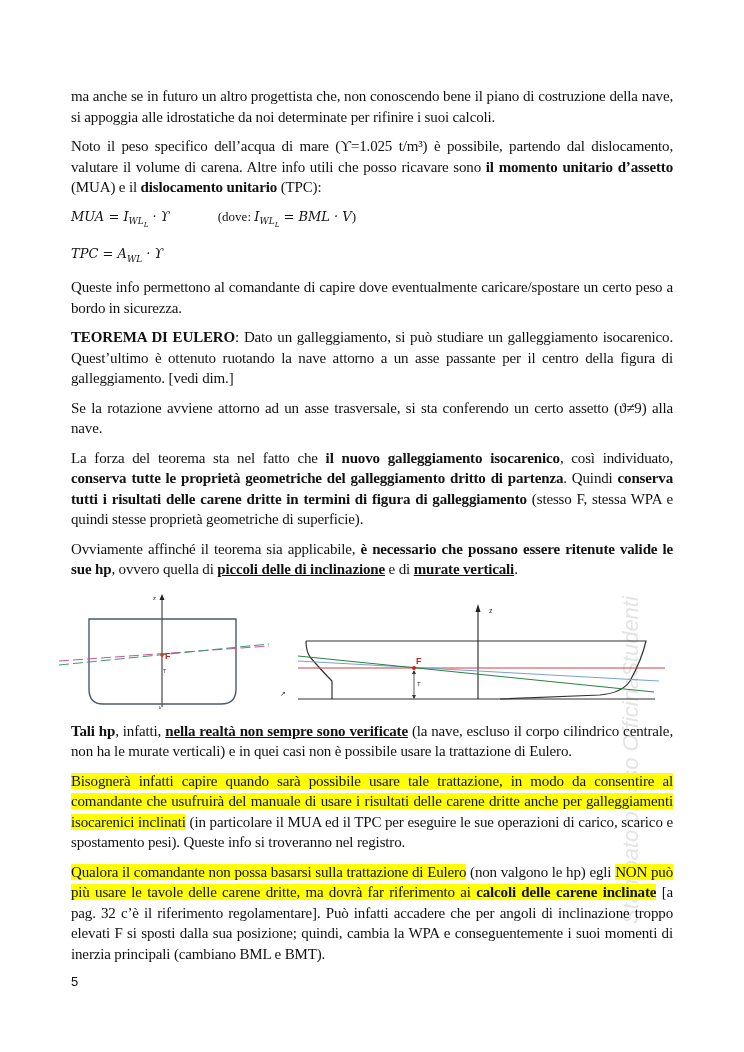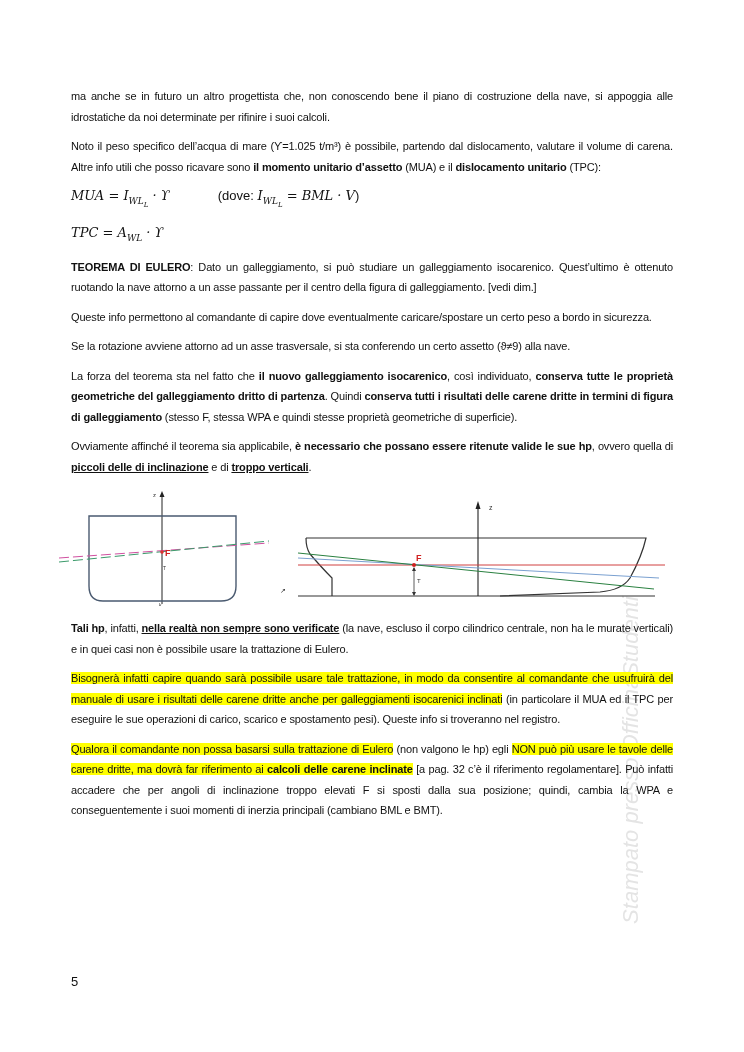--- a/index.html
+++ b/index.html
@@ -1,24 +1,24 @@
 <!DOCTYPE html>
 <html><head>
 <meta charset="utf-8">
 <style>
   html, body { margin:0; padding:0; background:#ffffff; }
   body { width:744px; height:1052px; position:relative; overflow:hidden;
          font-family:"Liberation Sans", sans-serif; color:#111; }
   .page { position:absolute; left:71px; top:86px; width:602px; }
-  p { margin:0 0 9px 0; font-size:11px; line-height:20.5px; text-align:justify; letter-spacing:-0.15px; }
+  p { margin:0 0 9px 0; font-size:15px; line-height:20.5px; text-align:justify; letter-spacing:-0.15px;font-family:Liberation Serif, serif; }
   b { font-weight:bold; }
   .u { text-decoration:underline; }
   .hl { background:#ffff00; }
   .math { font-family:"DejaVu Serif", serif; font-style:italic; font-size:13px; line-height:20px; margin:0 0 9px 0; }
-  .math .up { font-style:normal; font-family:Liberation Sans, sans-serif; }
+  .math .up { font-style:normal; font-family:Liberation Serif, serif; }
   .math sub { font-size:9px; }
   .math sub sub { font-size:7px; }
   .gap { display:inline-block; width:48px; }
   .figs { position:relative; height:120px; margin:6px 0 12px 0; }
   .fig { position:absolute; top:0; }
   .pagenum { position:absolute; left:71px; top:974px; font-size:13px; }
   .wm { position:absolute; left:630px; top:760px; transform:rotate(-90deg); transform-origin:center;
         font-size:22px; font-style:italic; color:#e4e4e4; white-space:nowrap; width:0; }
   .wm span { position:absolute; left:-210px; top:-12px; width:420px; text-align:center; }
 </style>
@@ -33,29 +33,29 @@
 
   <p>ma anche se in futuro un altro progettista che, non conoscendo bene il piano di costruzione della nave, si appoggia alle idrostatiche da noi determinate per rifinire i suoi calcoli.</p>
 
 
   <p><span>Noto il peso specifico dell’acqua di mare (ϒ=1.025 t/m³) è possibile, partendo dal dislocamento, valutare il volume di carena. Altre info utili che posso ricavare sono </span><b>il momento unitario d’assetto</b><span> (MUA) e il </span><b>dislocamento unitario</b><span> (TPC):</span></p>
 
   <div class="math"><span>MUA = I</span><sub><span>WL</span><sub>L</sub></sub><span> · ϒ</span><span class="gap"></span><span class="up">(dove: </span><span>I</span><sub><span>WL</span><sub>L</sub></sub><span> = BML · V</span><span class="up">)</span></div>
 
   <div class="math"><span>TPC = A</span><sub>WL</sub><span> · ϒ</span></div>
 
+  <p>Queste info permettono al comandante di capire dove eventualmente caricare/spostare un certo peso a bordo in sicurezza.</p>
+
   <p><b>TEOREMA DI EULERO</b><span>: Dato un galleggiamento, si può studiare un galleggiamento isocarenico. Quest’ultimo è ottenuto ruotando la nave attorno a un asse passante per il centro della figura di galleggiamento. [vedi dim.]</span></p>
-
-  <p>Queste info permettono al comandante di capire dove eventualmente caricare/spostare un certo peso a bordo in sicurezza.</p>
 
   <p>Se la rotazione avviene attorno ad un asse trasversale, si sta conferendo un certo assetto (ϑ≠9) alla nave.</p>
 
   <p><span>La forza del teorema sta nel fatto che </span><b>il nuovo galleggiamento isocarenico</b><span>, così individuato, </span><b>conserva tutte le proprietà geometriche del galleggiamento dritto di partenza</b><span>. Quindi </span><b>conserva tutti i risultati delle carene dritte in termini di figura di galleggiamento</b><span> (stesso F, stessa WPA e quindi stesse proprietà geometriche di superficie).</span></p>
 
-  <p><span>Ovviamente affinché il teorema sia applicabile, </span><b>è necessario che possano essere ritenute valide le sue hp</b><span>, ovvero quella di </span><b class="u">piccoli delle di inclinazione</b><span> e di </span><b class="u">troppo verticali</b><span>.</span></p>
+  <p><span>Ovviamente affinché il teorema sia applicabile, </span><b>è necessario che possano essere ritenute valide le sue hp</b><span>, ovvero quella di </span><b class="u">piccoli delle di inclinazione</b><span> e di </span><b class="u">murate verticali</b><span>.</span></p>
 
   <div class="figs">
 
     <svg class="fig" style="left:-12px;" width="230" height="120" viewBox="0 0 230 120">
       <line x1="103" y1="118" x2="103" y2="8" stroke="#222" stroke-width="1"></line>
       <polygon points="100.5,11 103,5 105.5,11" fill="#222"></polygon>
       <text x="94" y="11" font-size="6" fill="#333" font-family="Liberation Sans, sans-serif">z</text>
       <path d="M30,30 L177,30 L177,100 Q177,115 162,115 L44,115 Q30,115 30,100 Z" fill="none" stroke="#4a5a70" stroke-width="1.4"></path>
       <line x1="0" y1="72" x2="210" y2="57" stroke="#d050a0" stroke-width="1" stroke-dasharray="10,4"></line>
       <line x1="0" y1="76" x2="210" y2="55" stroke="#3a9a6a" stroke-width="1" stroke-dasharray="10,4"></line>

